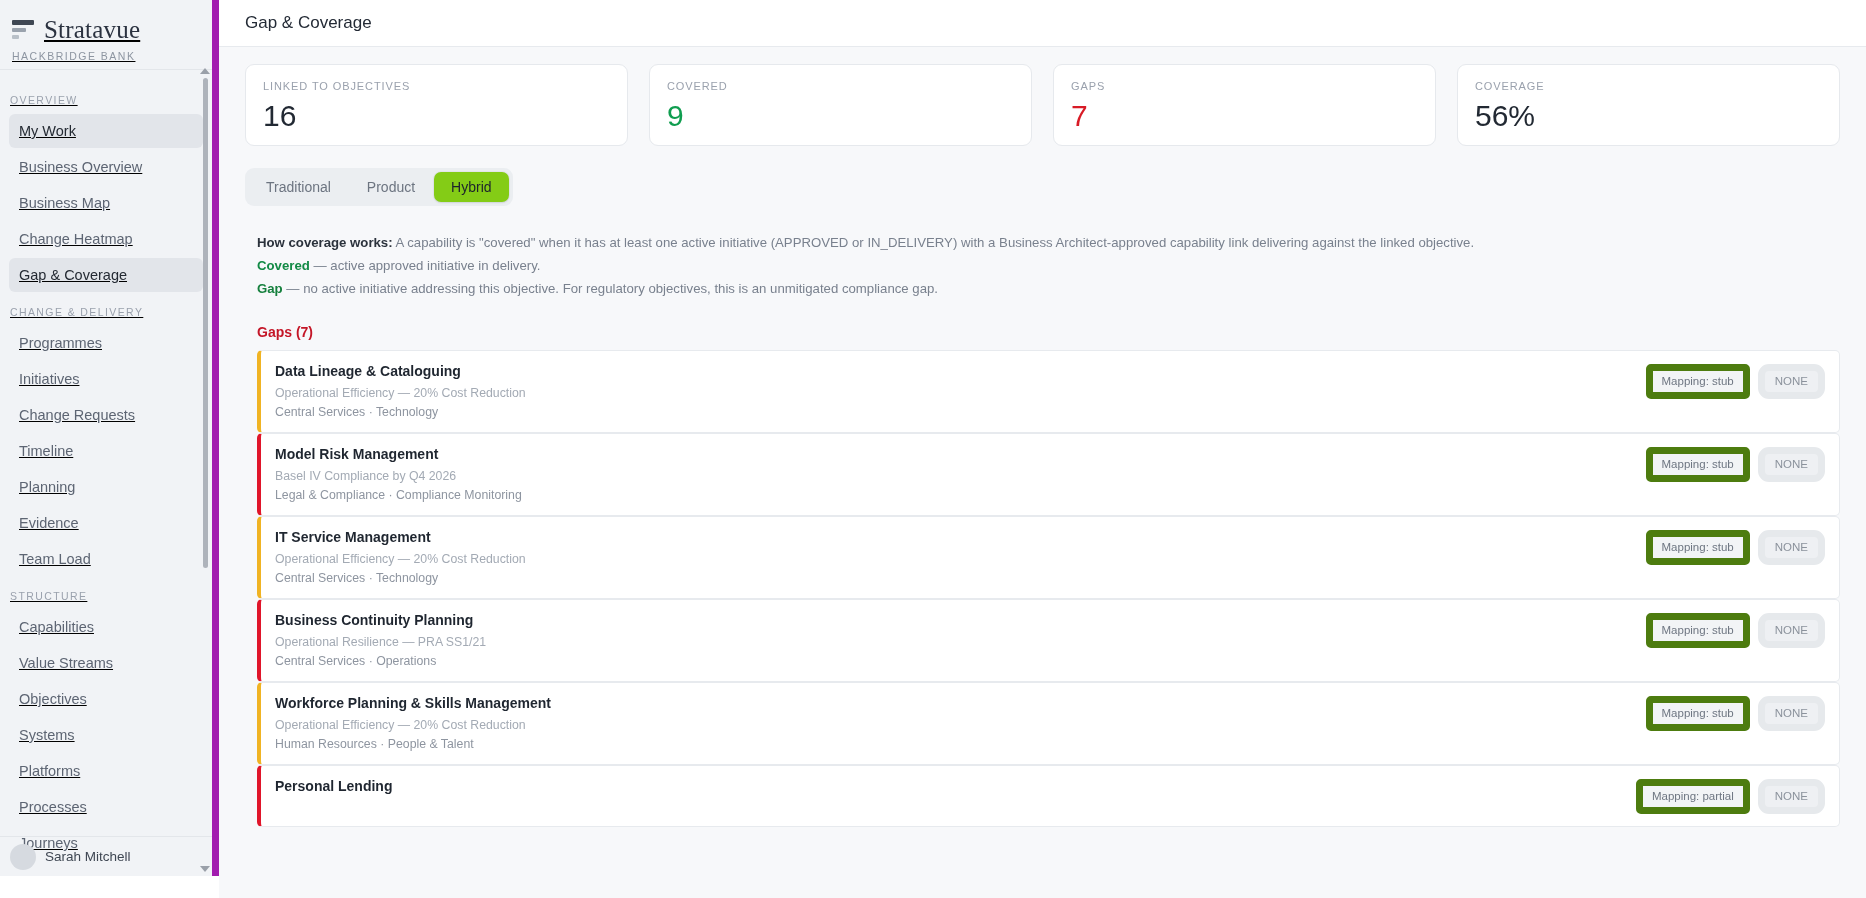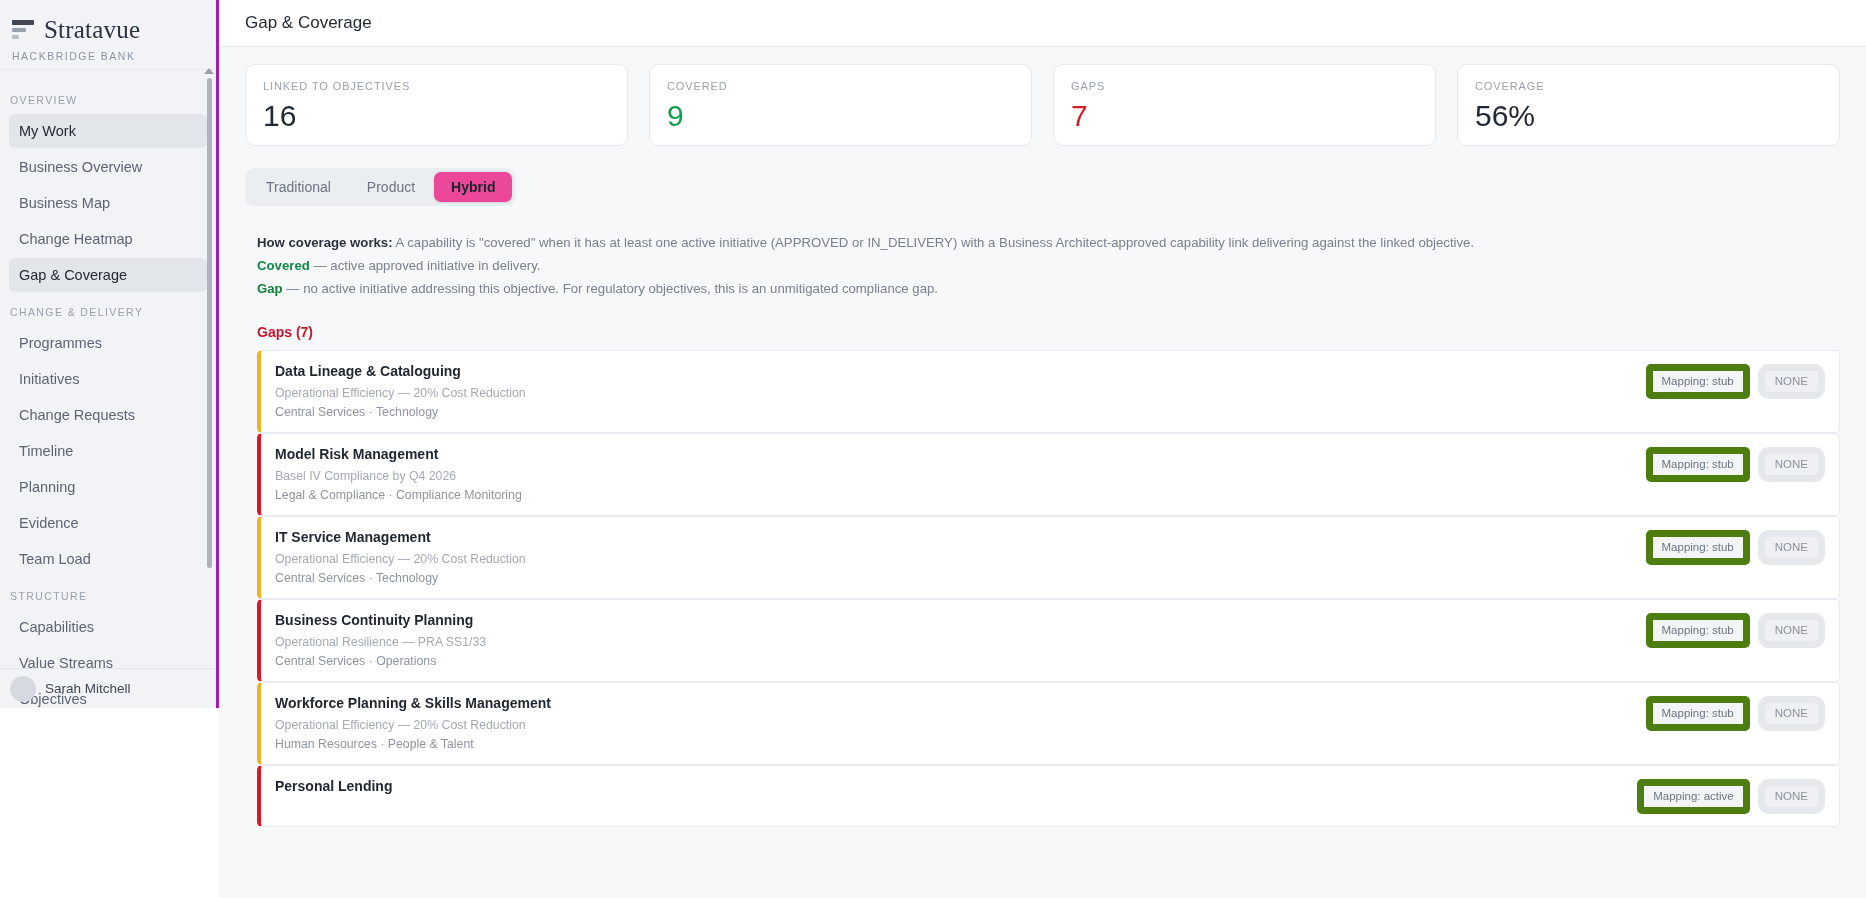--- a/index.html
+++ b/index.html
@@ -10,24 +10,25 @@
     background: #ffffff;
     -webkit-font-smoothing: antialiased;
   }
   .app { display: flex; width: 1866px; height: 898px; }
 
   
   .sidebar {
     width: 219px;
     flex: 0 0 219px;
     background: #f1f3f6;
-    border-right: 3px solid #a21caf;
+    border-right: 7px solid #a21caf;
     position: relative;
-    height: 708px;
+    height: 876px;
     overflow: hidden;
+    text-decoration: underline;
   }
   .brand {
     padding: 16px 0 14px 10px;
     height: 70px;
     border-bottom: 1px solid #e3e6ea;
   }
   .brand-row { display: flex; align-items: center; gap: 8px; }
   .logo-mark { width: 26px; height: 26px; position: relative; flex: 0 0 26px; }
   .logo-mark i {
     display: block; position: absolute; left: 2px;
@@ -106,23 +107,22 @@
   
   .tabs {
     display: inline-flex; background: #ebeef1; border-radius: 9px;
     padding: 4px; margin-top: 22px; gap: 2px;
   }
   .tab {
     font-size: 14px; color: #6c7480; padding: 6px 17px;
     border-radius: 7px; cursor: pointer; line-height: 18px;
   }
   .tab.active {
-    background: #ec4899; color: #1d232c;
+    background: #84cc16; color: #1d232c;
     box-shadow: 0 1px 2px rgba(16,24,40,.09), 0 0 0 1px rgba(16,24,40,.03);
-    font-weight: bold;
   }
 
   
   .explain { margin-top: 26px; padding-left: 12px; }
   .explain-line { font-size: 13.2px; color: #79818e; line-height: 22px; }
   .explain-line + .explain-line { margin-top: 1px; }
   .explain-strong { color: #2b323c; font-weight: bold; }
   .tok-covered { color: #128a45; font-weight: bold; }
   .tok-gap { color: #15803d; font-weight: bold; }
   .explain-l2 { margin-top: 7px; }
@@ -293,21 +293,21 @@
           </div>
           <div class="gap-badges">
             <span class="badge">Mapping: stub</span>
             <span class="badge pill">NONE</span>
           </div>
         </div>
 
         <div class="gap-card sev-red">
           <div class="gap-main">
             <div class="gap-name">Business Continuity Planning</div>
-            <div class="gap-obj">Operational Resilience — PRA SS1/33</div>
+            <div class="gap-obj">Operational Resilience — PRA SS1/21</div>
             <div class="gap-org">Central Services · Operations</div>
           </div>
           <div class="gap-badges">
             <span class="badge">Mapping: stub</span>
             <span class="badge pill">NONE</span>
           </div>
         </div>
 
         <div class="gap-card">
           <div class="gap-main">
@@ -319,21 +319,21 @@
             <span class="badge">Mapping: stub</span>
             <span class="badge pill">NONE</span>
           </div>
         </div>
 
         <div class="gap-card sev-red">
           <div class="gap-main">
             <div class="gap-name">Personal Lending</div>
           </div>
           <div class="gap-badges">
-            <span class="badge">Mapping: active</span>
+            <span class="badge">Mapping: partial</span>
             <span class="badge pill">NONE</span>
           </div>
         </div>
 
       </div>
     </div>
   </section>
 </div>
 
 </body></html>

